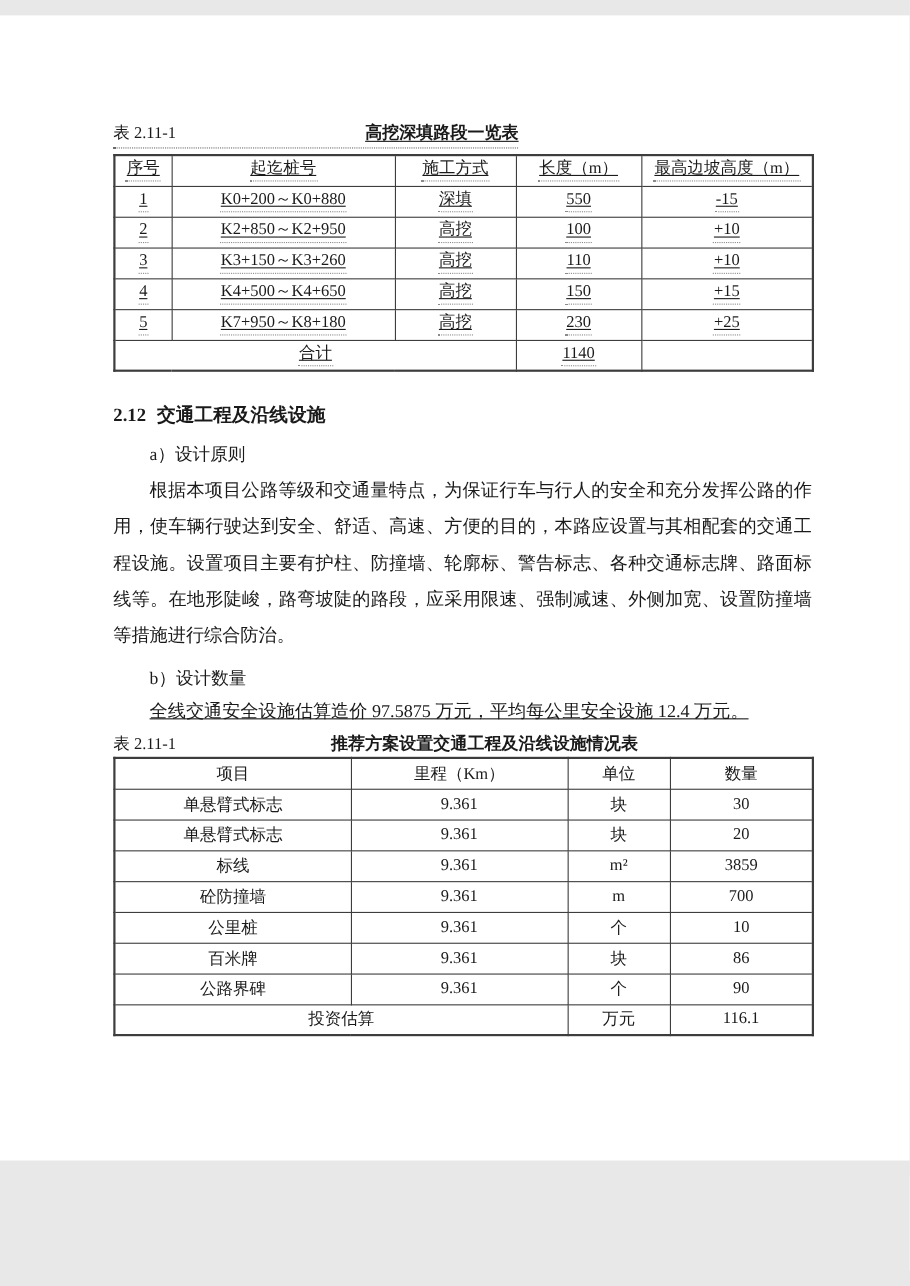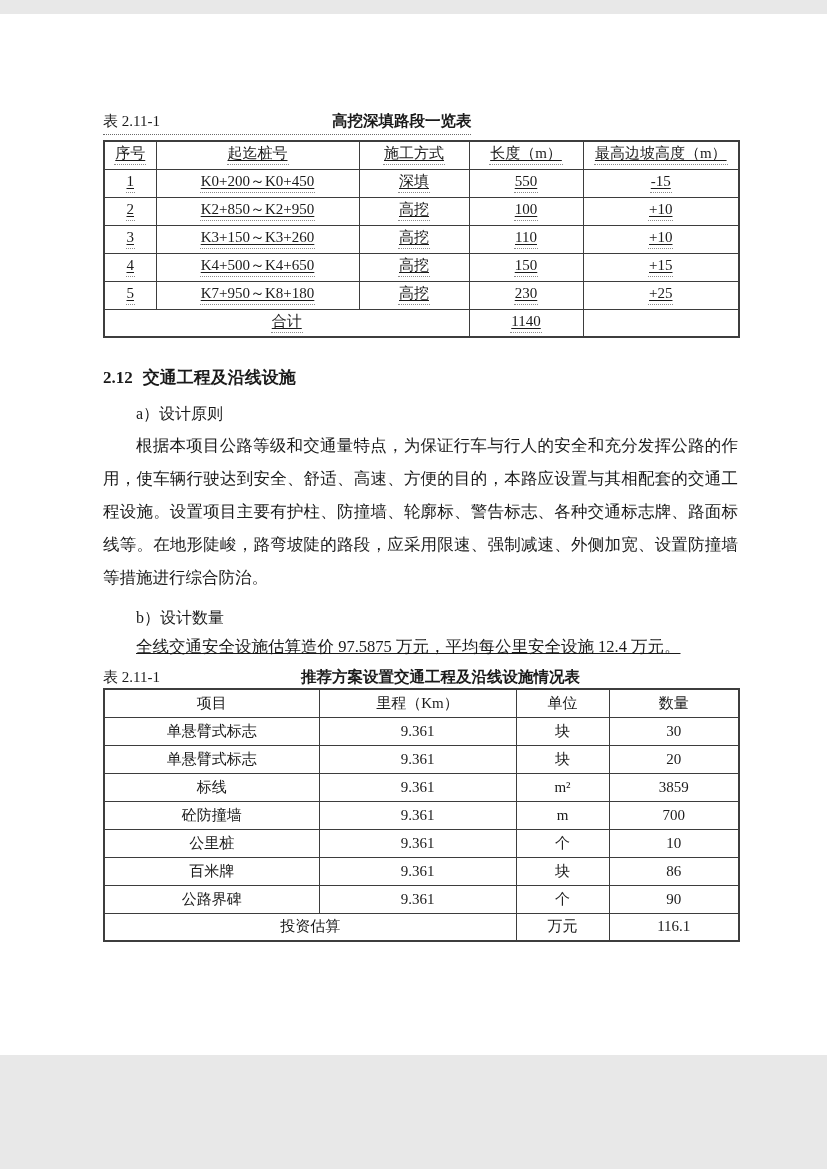--- a/index.html
+++ b/index.html
@@ -23,21 +23,21 @@
     align-items: baseline;
     border-bottom: 1px dotted #6a6a6a;
     padding-bottom: 2px;
   }
   .cap1-gap { display: inline-block; width: 172px; }
   .cap-title {
     font-family: "Liberation Sans", "DejaVu Sans", sans-serif;
     font-weight: bold;
     font-size: 15.5px;
   }
-  .cap1-title { text-underline-offset: 3px; }
+  .cap1-title { text-decoration: underline; text-underline-offset: 3px; }
   .cap2 { margin-top: 8px; display: flex; align-items: baseline; }
   .cap2 .cap-title { margin-left: 141px; }
 
   
   table {
     border-collapse: collapse;
     table-layout: fixed;
     width: 635px;
     border: 2px solid #3d3d3d;
   }
@@ -110,21 +110,21 @@
       <tbody>
         <tr>
           <td><span class="u">序号</span></td>
           <td><span class="u">起迄桩号</span></td>
           <td><span class="u">施工方式</span></td>
           <td><span class="u">长度（m）</span></td>
           <td><span class="u">最高边坡高度（m）</span></td>
         </tr>
         <tr>
           <td><span class="u">1</span></td>
-          <td><span class="u">K0+200～K0+450</span></td>
+          <td><span class="u">K0+200～K0+880</span></td>
           <td><span class="u">深填</span></td>
           <td><span class="u">550</span></td>
           <td><span class="u">-15</span></td>
         </tr>
         <tr>
           <td><span class="u">2</span></td>
           <td><span class="u">K2+850～K2+950</span></td>
           <td><span class="u">高挖</span></td>
           <td><span class="u">100</span></td>
           <td><span class="u">+10</span></td>

